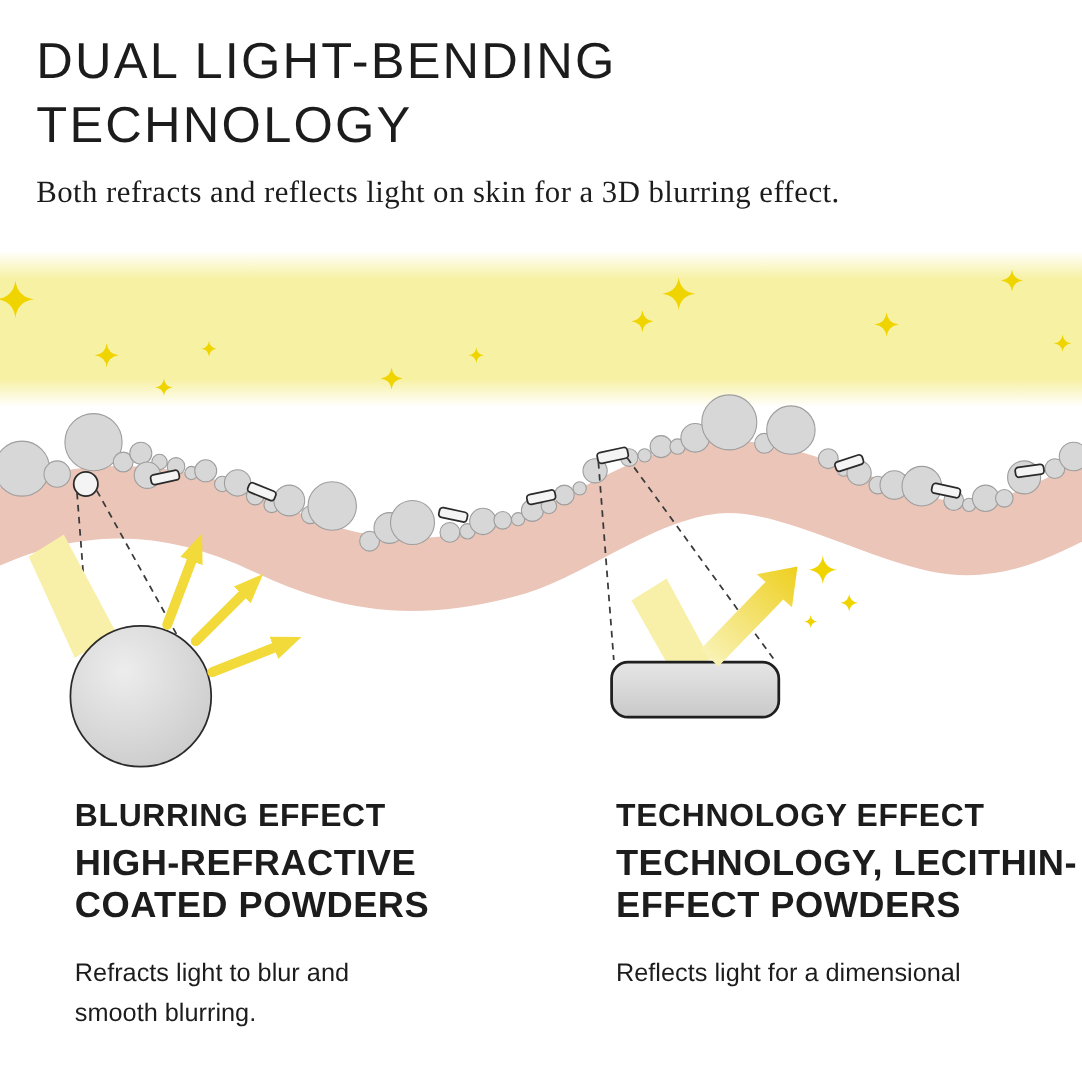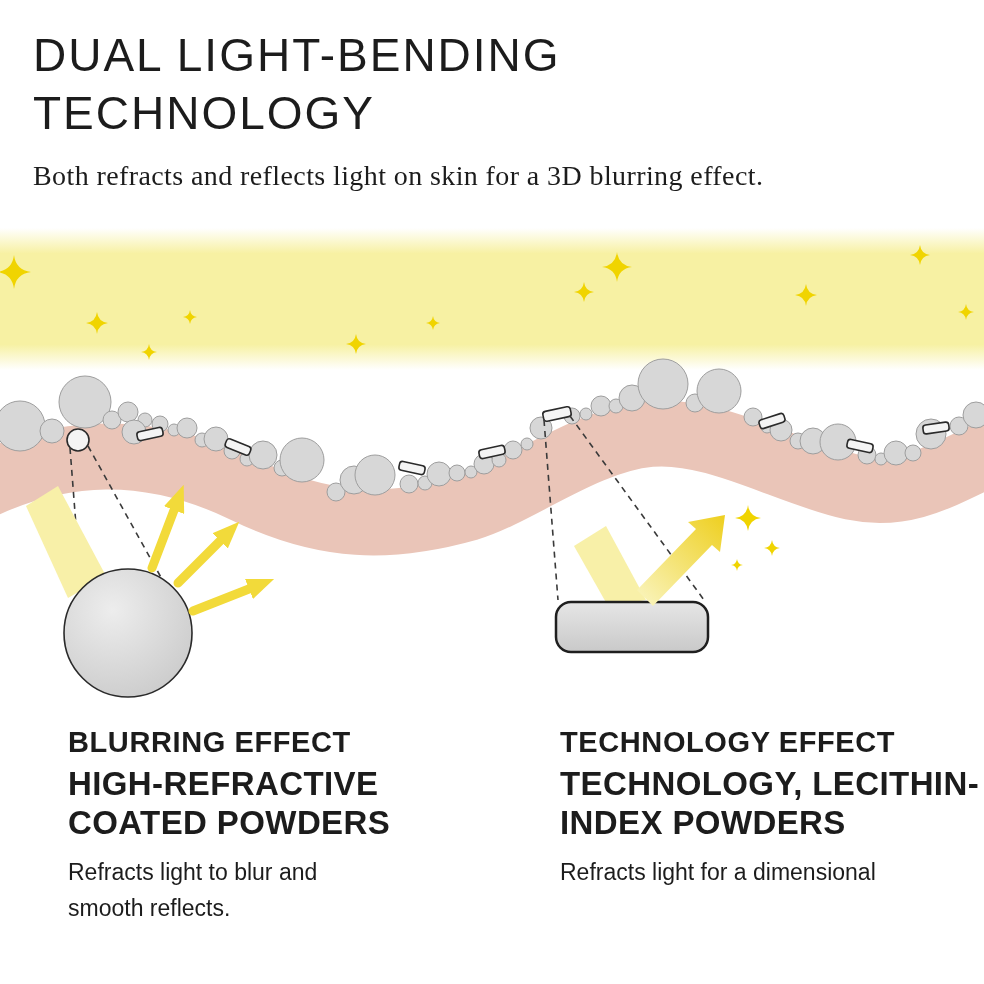--- a/index.html
+++ b/index.html
@@ -9,21 +9,21 @@
 
   .title{position:absolute;left:33px;top:26px;font-size:46px;line-height:58px;
          letter-spacing:2px;font-weight:500;color:var(--text);}
   .subtitle{position:absolute;left:33px;top:160px;font-size:28px;letter-spacing:.4px;color:var(--text);font-family:Liberation Serif, serif;}
 
   .col{position:absolute;top:726px;width:420px;color:var(--text);}
   .col-left{left:68px}
   .col-right{left:560px}
   .col h2{margin:0 0 5px 0;font-size:29px;font-weight:700;letter-spacing:.6px;}
   .subhead{font-size:33px;line-height:39px;letter-spacing:.4px;font-weight:700;}
-  .bodytxt{margin-top:12px;font-size:23px;line-height:36px;}
+  .bodytxt{margin-top:24px;font-size:23px;line-height:36px;}
 
   
   .c-spark{fill:var(--sparkle);}
   .c-powder circle{fill:var(--powder-fill);stroke:var(--powder-stroke);stroke-width:1;}
   .c-flake{fill:var(--flake-fill);stroke:var(--outline);stroke-width:1.6;}
   .c-skin{fill:none;stroke:var(--skin);stroke-width:66;stroke-linecap:round;}
   .c-dash{fill:none;stroke:#3a3a3a;stroke-width:1.6;stroke-dasharray:6 5;}
   .c-beam{fill:var(--beam);}
   .c-arrowline{stroke:var(--arrow);stroke-width:9;fill:none;stroke-linecap:round;}
 </style>
@@ -171,28 +171,28 @@
   <div class="subtitle">Both refracts and reflects light on skin for a 3D blurring effect.</div>
 
   <div class="col col-left">
     <h2>BLURRING EFFECT</h2>
     <div class="subhead">
       <div>HIGH-REFRACTIVE</div>
       <div>COATED POWDERS</div>
     </div>
     <div class="bodytxt">
       <div>Refracts light to blur and</div>
-      <div>smooth reflects.</div>
+      <div>smooth blurring.</div>
     </div>
   </div>
 
   <div class="col col-right">
     <h2>TECHNOLOGY EFFECT</h2>
     <div class="subhead">
       <div>TECHNOLOGY, LECITHIN-</div>
-      <div>INDEX POWDERS</div>
+      <div>EFFECT POWDERS</div>
     </div>
     <div class="bodytxt">
-      <div>Refracts light for a dimensional</div>
+      <div>Reflects light for a dimensional</div>
     </div>
   </div>
 
 </div>
 
 </body></html>

